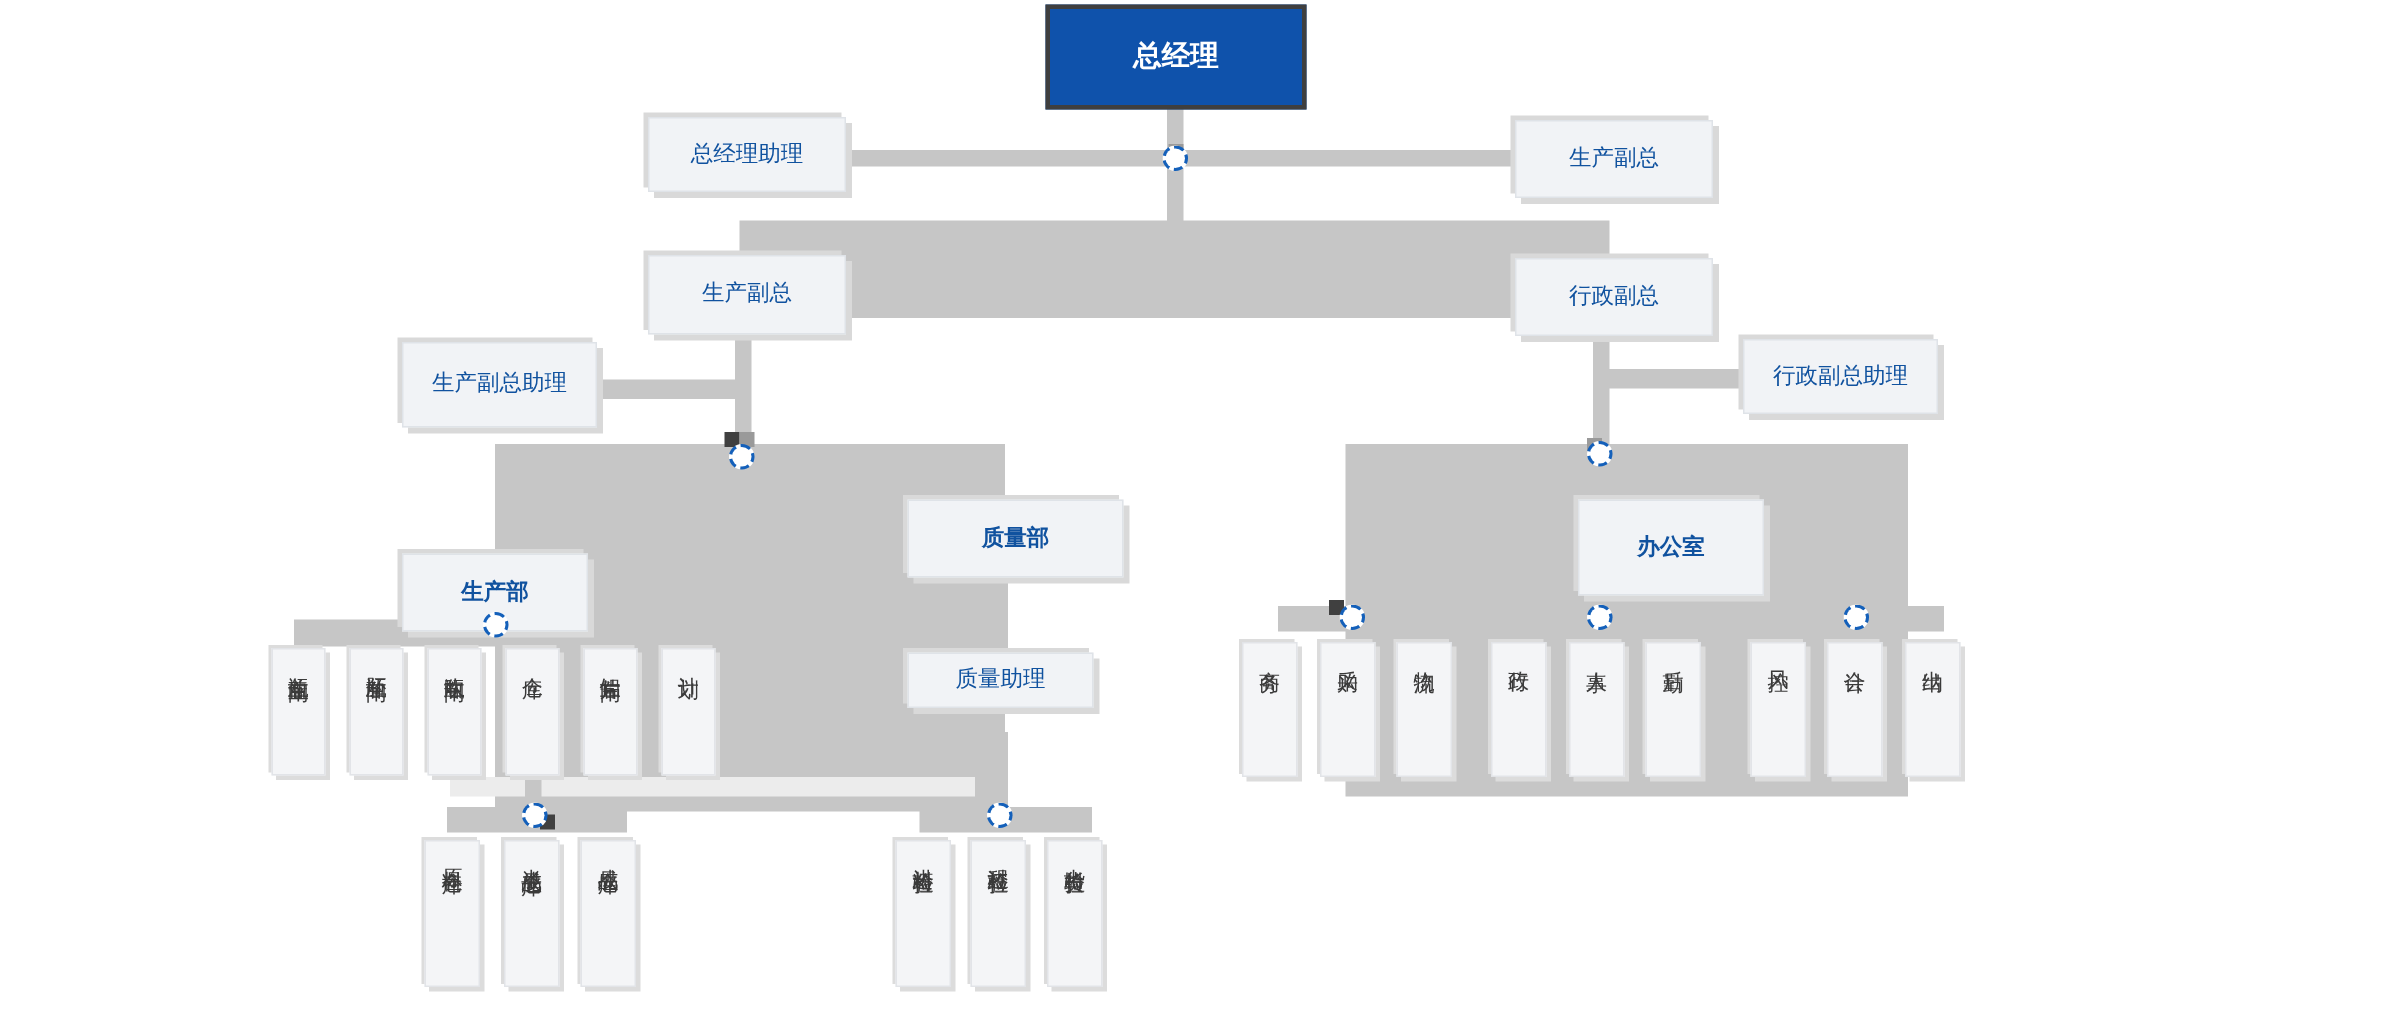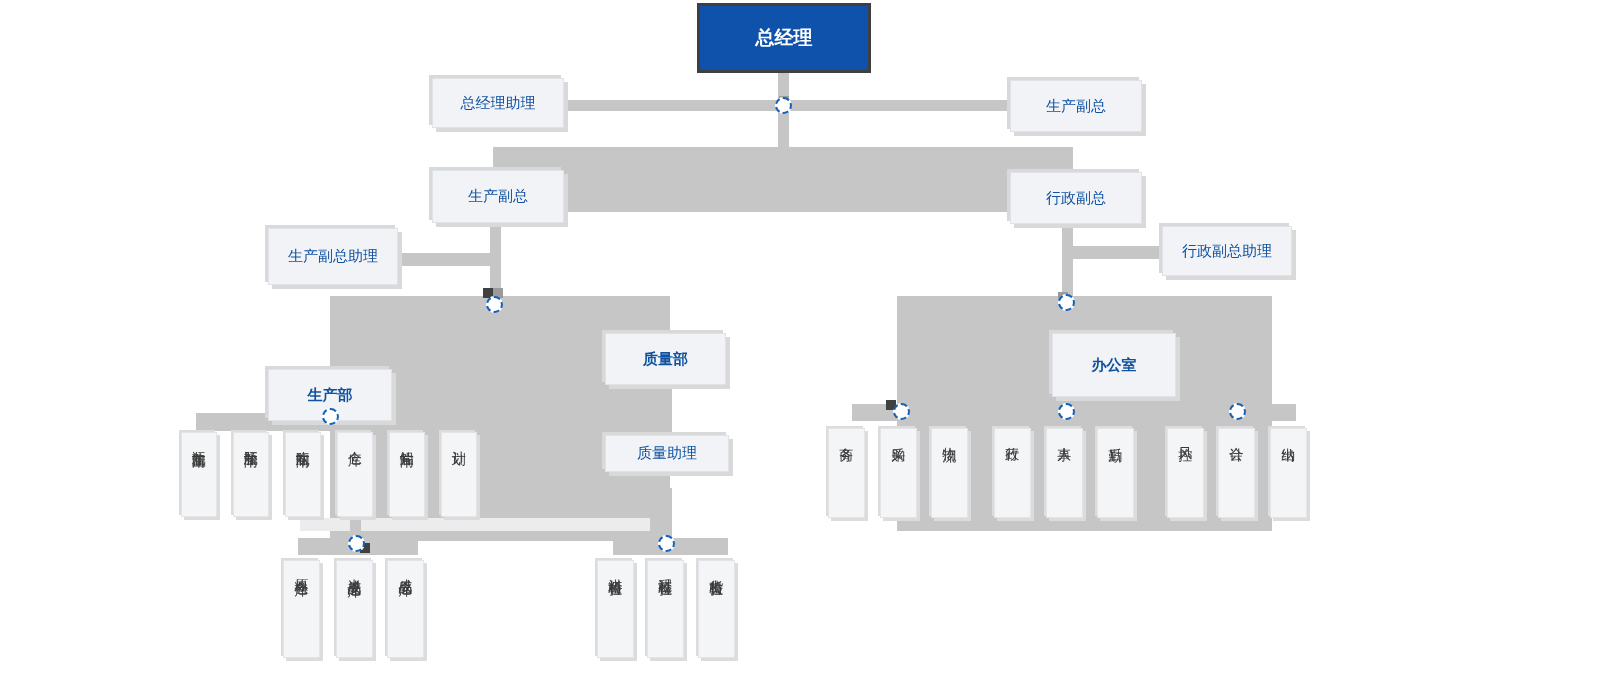--- a/index.html
+++ b/index.html
@@ -176,21 +176,21 @@
   </div>
 
   <div class="node" style="left:268px; top:228px; width:130px; height:57px;">
     <span class="lbl">生产副总助理</span>
   </div>
 
   <div class="node dept" style="left:268px; top:333px; width:124px; height:52px;margin-top:36px;">
     <span class="lbl">生产部</span>
   </div>
 
-  <div class="node dept" style="left:605px; top:333px; width:121px; height:52px;">
+  <div class="node dept" style="left:605px; top:333px; width:144px; height:52px;">
     <span class="lbl">质量部</span>
   </div>
 
   <div class="node" style="left:605px; top:435px; width:124px; height:37px;">
     <span class="lbl">质量助理</span>
   </div>
 
 
   <div class="node dept" style="left:1052px; top:333px; width:124px; height:64px;">
     <span class="lbl">办公室</span>

